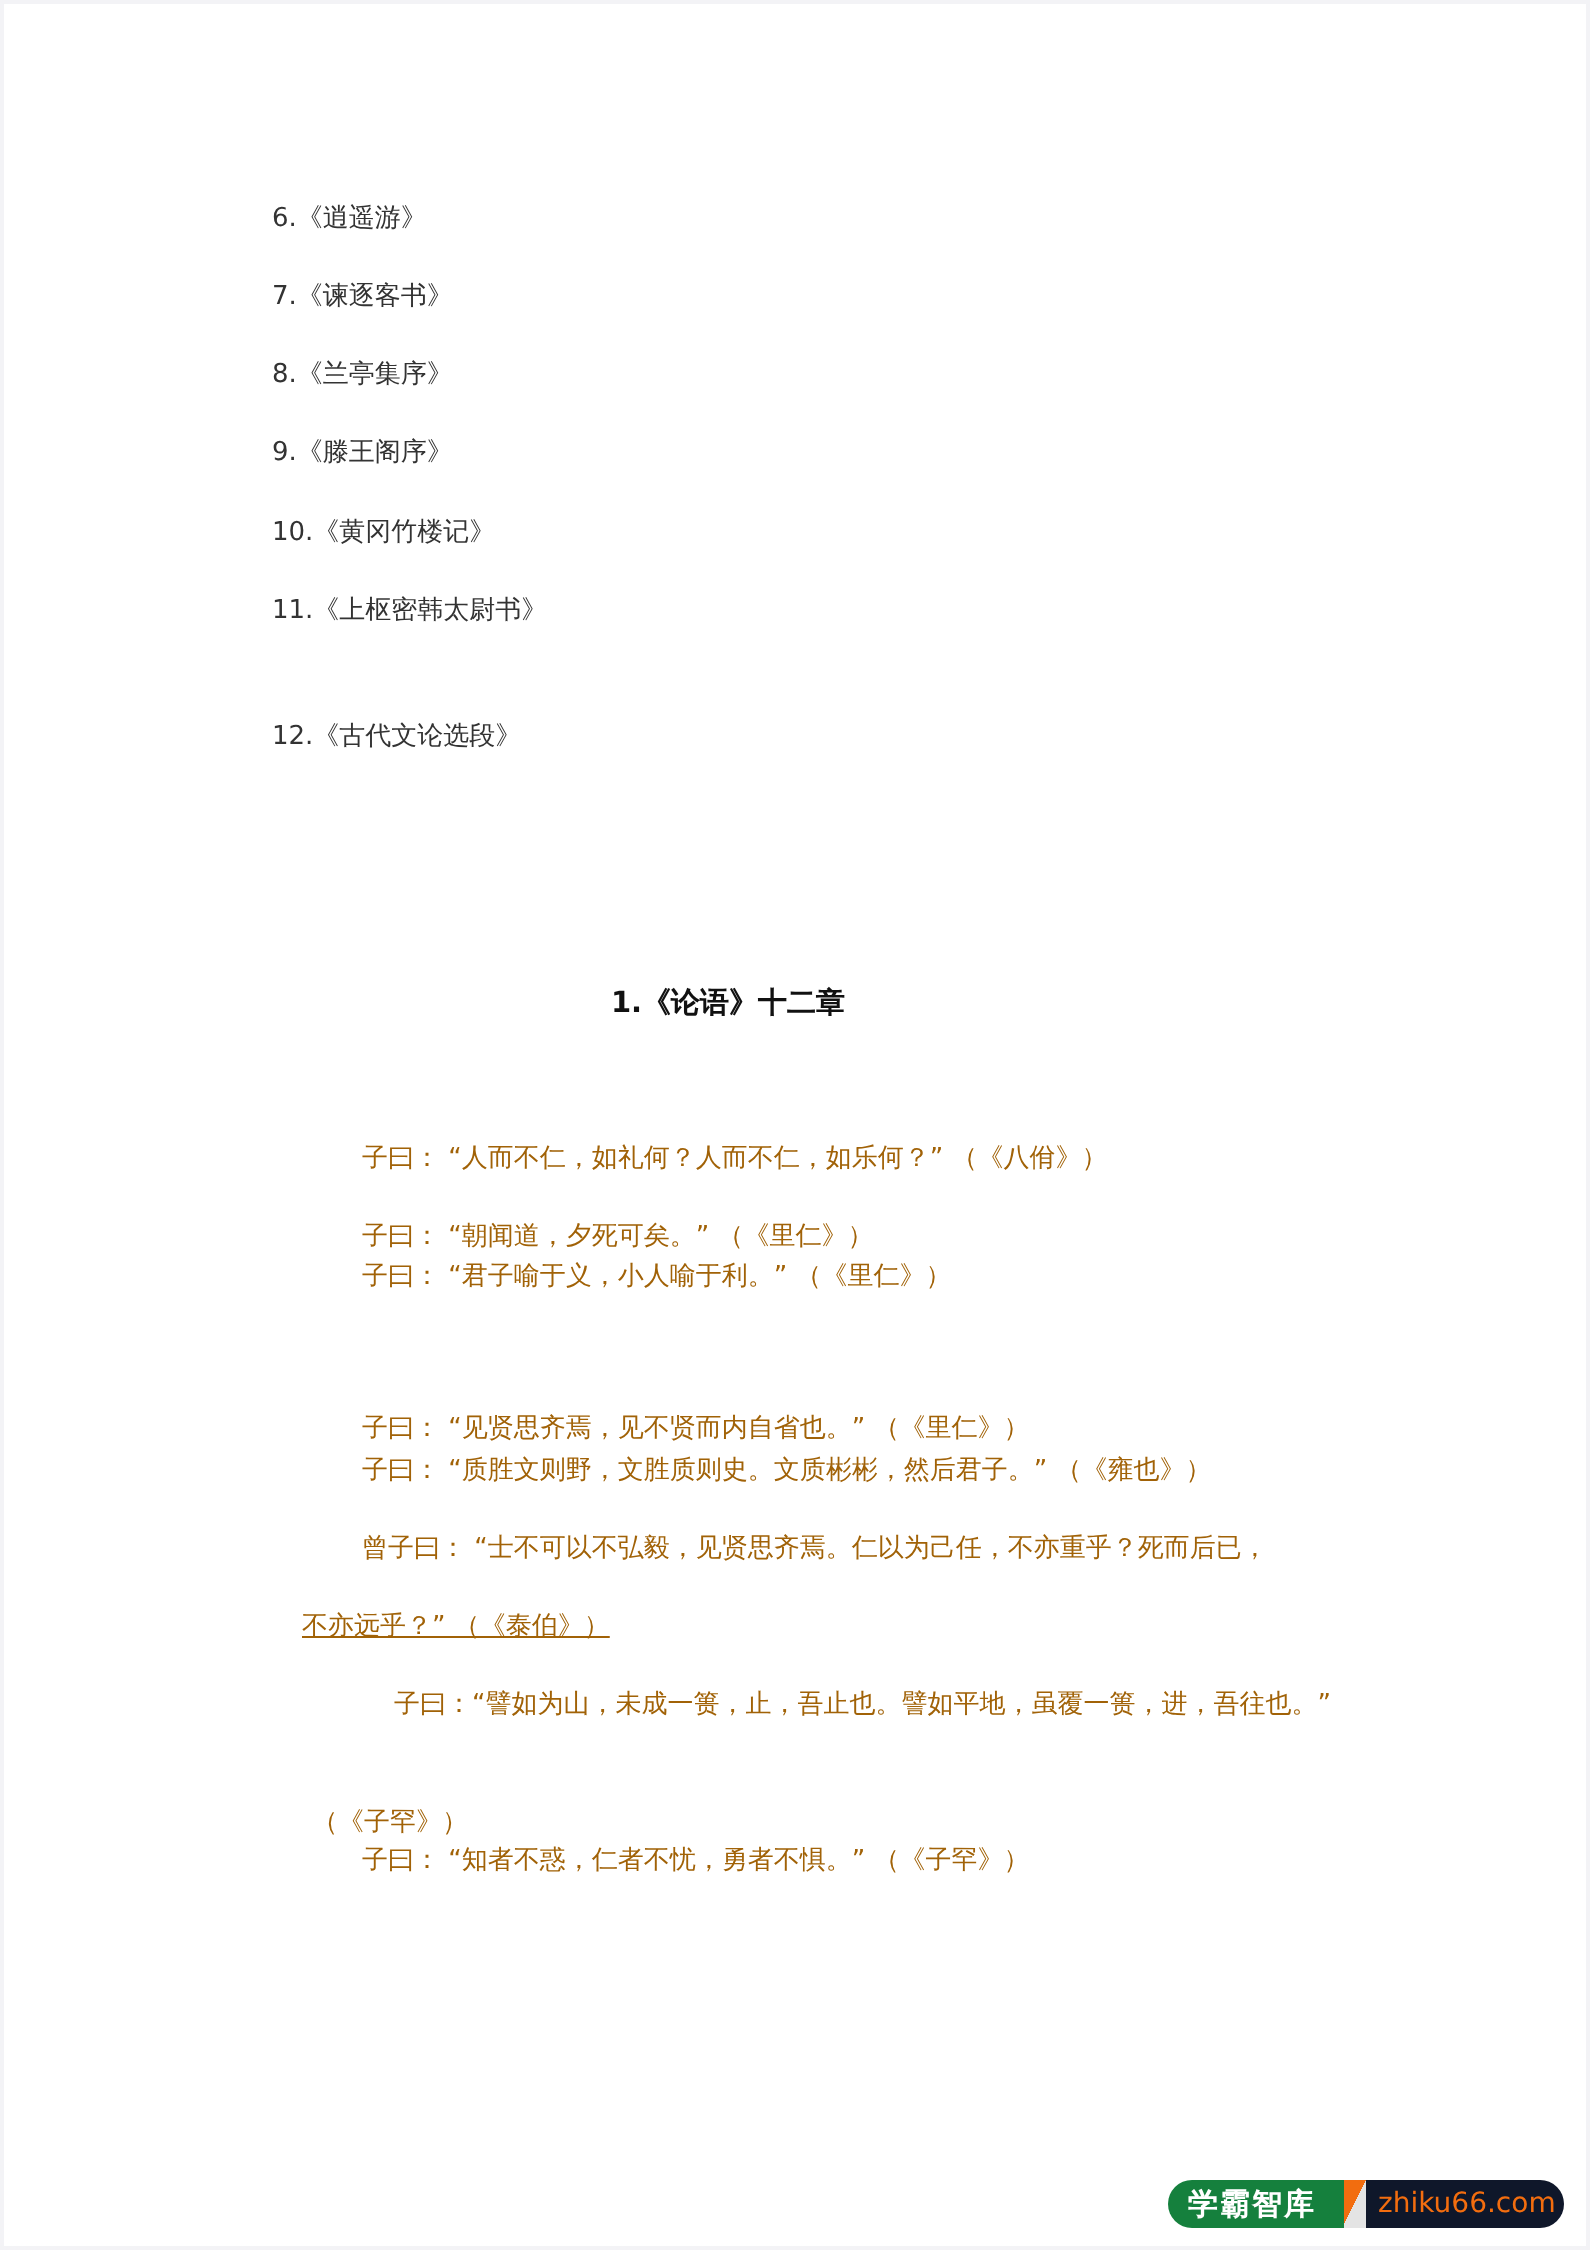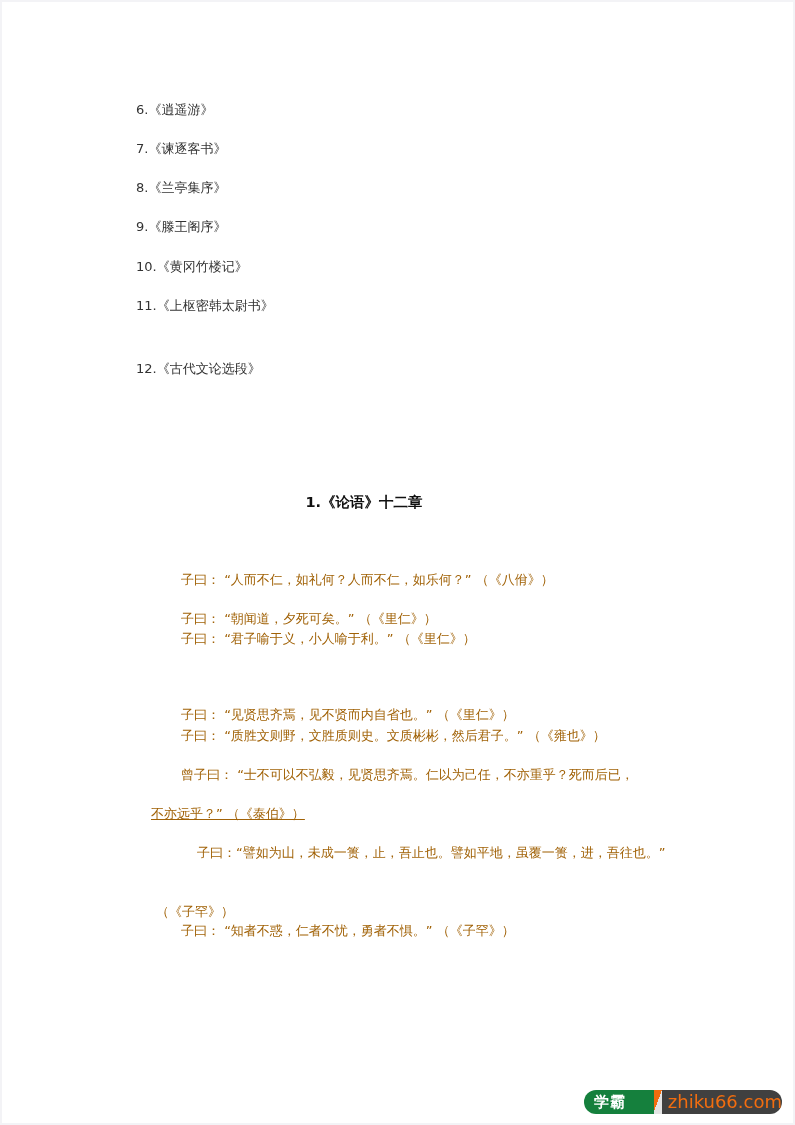--- a/index.html
+++ b/index.html
@@ -37,22 +37,22 @@
       letter-spacing: 1px;
       clip-path: polygon(0 0, 100% 0, calc(100% - 0px) 100%, 0 100%);
       z-index: 2;
     }
     .wm-slant {
       width: 12px; margin-left: -1px;
       background: linear-gradient(to bottom right, #f26d0f 50%, #e4e4e4 50%);
       z-index: 1;
     }
     .wm-right {
-      flex: 1; background: #404040; color: #f26d0f;
-      font-size: 18px; line-height: 24px; padding-left: 6px;
+      flex: 1; background: #0f172a; color: #f26d0f;
+      font-size: 14px; line-height: 24px; padding-left: 6px;
       border-radius: 0 12px 12px 0;
     }
   </style>
 </head>
 <body>
 
 <div class="page"></div>
 
 <div class="toc-item" style="top:101px;text-align:right;">6.《逍遥游》</div>
 <div class="toc-item" style="top:140px;">7.《谏逐客书》</div>

